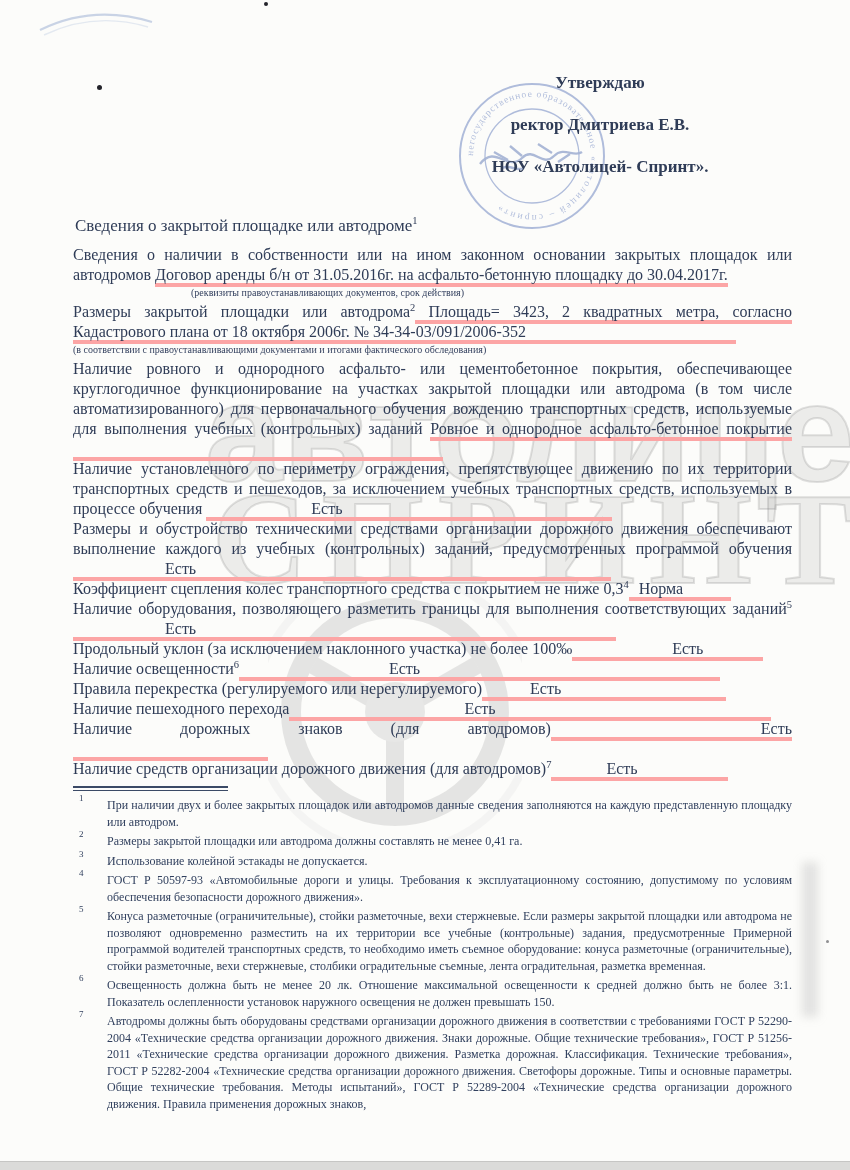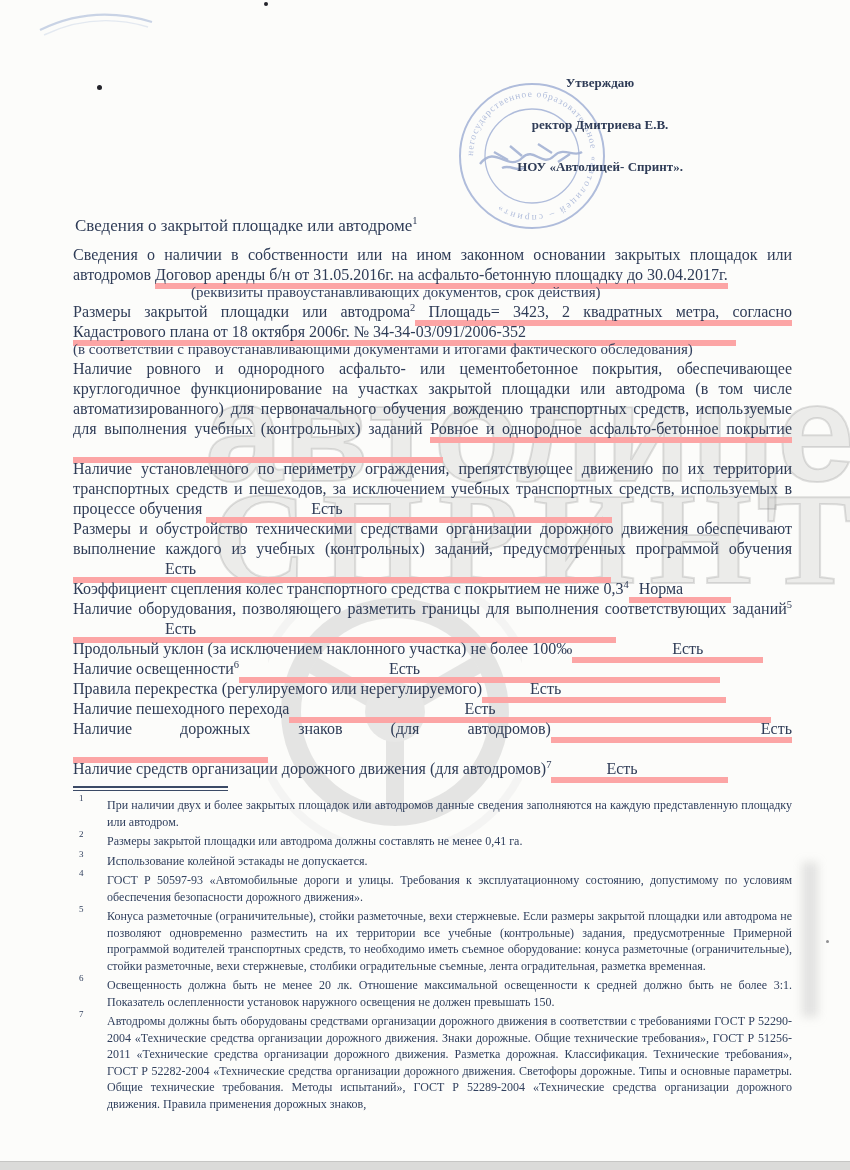--- a/index.html
+++ b/index.html
@@ -25,34 +25,34 @@
     font-family:"Liberation Serif",serif;font-weight:bold;font-size:132px;letter-spacing:14px;
     color:rgba(128,128,128,0.13);-webkit-text-stroke:2px rgba(110,110,110,0.20);
   }
   .wm-wheel{position:absolute;left:268px;top:585px;opacity:.32;}
   
   .stamp{position:absolute;left:450px;top:74px;opacity:.55;}
   .arc-topleft{position:absolute;left:28px;top:0px;opacity:.6;}
   
   .approval{
     position:absolute;left:420px;top:74px;width:360px;text-align:center;
-    font-weight:bold;font-size:13px;line-height:18px;
+    font-weight:bold;font-size:17px;line-height:18px;
   }
   .approval div{margin-bottom:24px;}
   
   .main{
     position:absolute;left:73px;top:216px;width:719px;
     font-size:16px;line-height:20px;text-align:justify;
   }
   .doc-title{font-weight:normal;font-size:17px;margin:0 0 9px 2px;text-align:left;}
   p{margin:0;}
   sup{font-size:10.5px;line-height:0;vertical-align:super;}
-  .ul{border-bottom:6px solid #fca5a5;}
+  .ul{border-bottom:4px solid #fca5a5;}
   .sp{display:inline-block;height:2px;}
-  .caption{font-size:15px;line-height:13px;margin:1px 0 3px 0;text-align:left;color:#34415f;}
+  .caption{font-size:10px;line-height:13px;margin:1px 0 3px 0;text-align:left;color:#34415f;}
   .caption.centered{padding-left:118px;}
   
   .fnsep{width:155px;height:2px;border-top:2px solid #3b4a66;border-bottom:1px solid #3b4a66;margin:7px 0 6px 0;}
   .footnotes{font-size:12px;line-height:16.5px;text-align:justify;color:#31405e;}
   .fn{padding-left:34px;position:relative;margin-bottom:3px;}
   .fn sup{position:absolute;left:6px;top:1px;font-size:9px;}
 </style>
 </head>
 <body>
 

